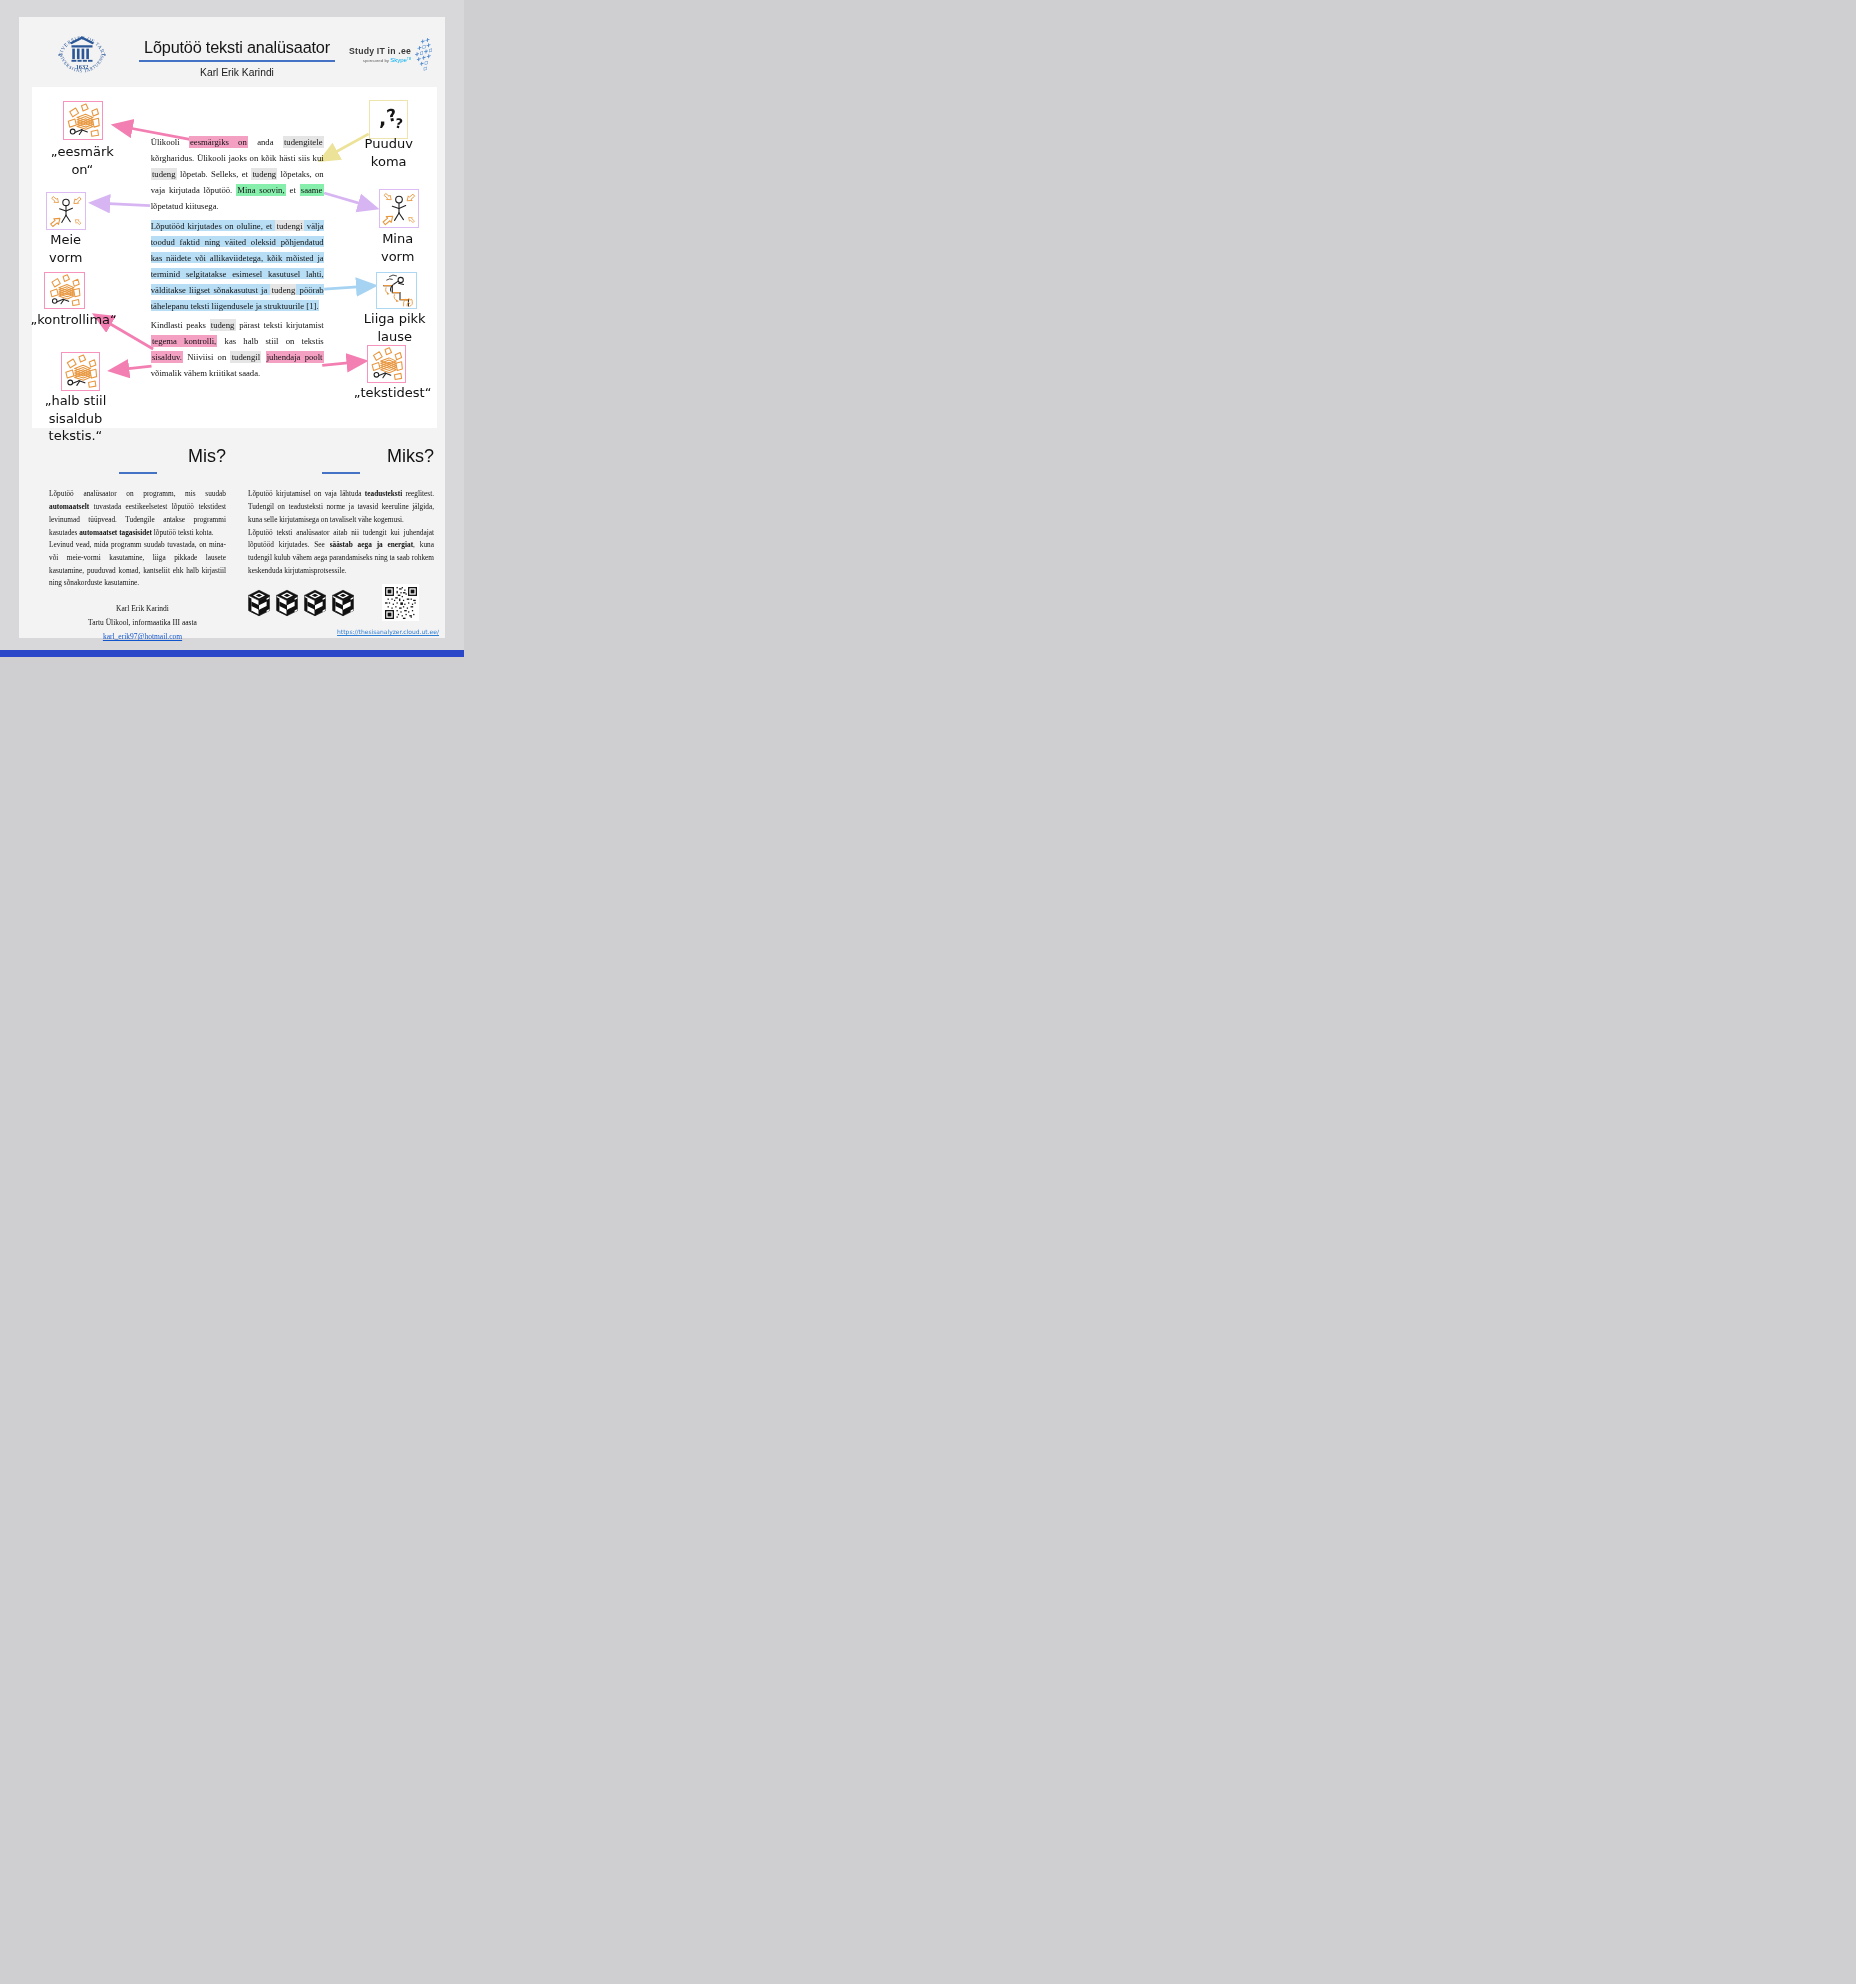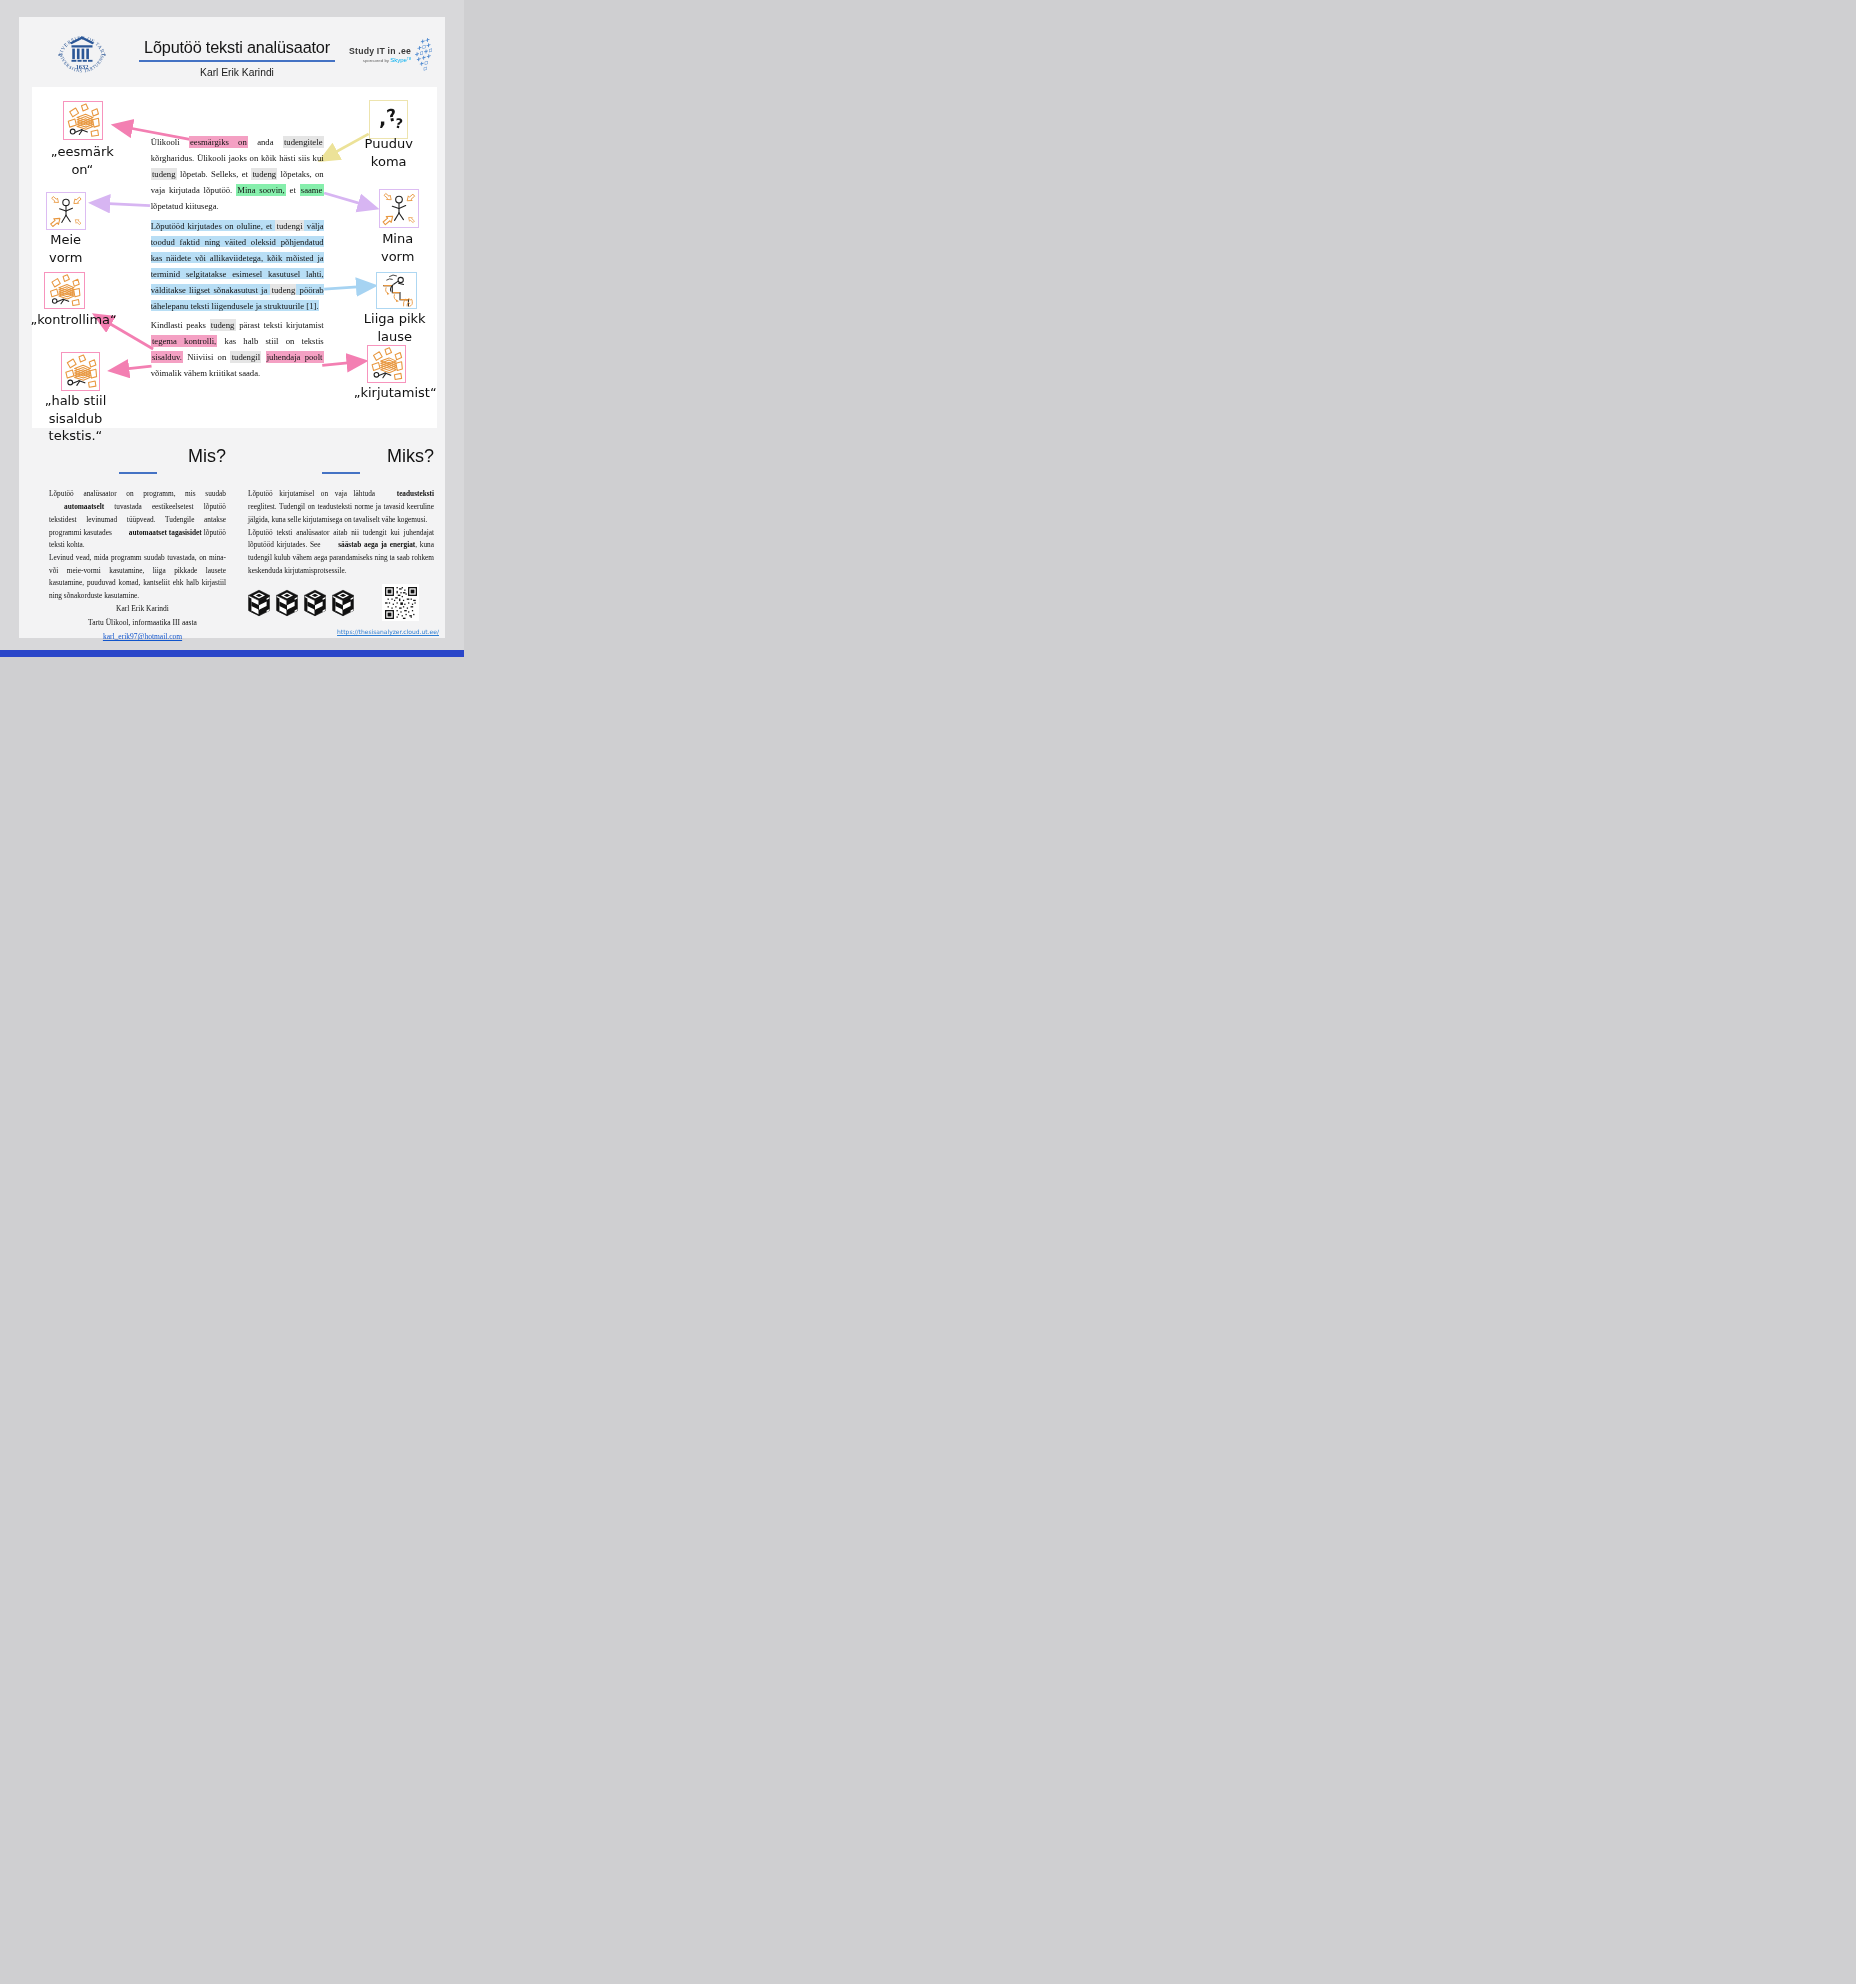--- a/index.html
+++ b/index.html
@@ -38,21 +38,21 @@
   .figcaption{position:absolute;text-align:center;font-size:13px;color:#111;
               font-family:"DejaVu Sans",sans-serif;line-height:1.35;}
 
   .text-col{position:absolute;left:119px;top:47px;width:173px;
             font-family:"Liberation Serif",serif;font-size:8.7px;line-height:16px;
             text-align:justify;color:#111;}
   .text-col p{margin:0 0 3.6px 0;}
   .seg-pink{background:#f4a0c3;padding:0.8px 1.2px;}
   .seg-green{background:#e5e5e5;padding:0.8px 1.2px;}
   .seg-purple{background:#86efac;padding:0.8px 1.2px;}
-  .seg-bold{font-weight:bold;margin-left:15px;}
+  .seg-bold{font-weight:bold;}
   .hl-blue-block{background:#b8def5;padding:0.8px 0;box-decoration-break:clone;
                  -webkit-box-decoration-break:clone;}
 
   
   .section{position:absolute;top:429px;}
   .mis-section{left:30px;width:177px;}
   .miks-section{left:229px;width:186px;}
   .section h2{margin:0;text-align:right;font-size:18px;font-weight:400;color:#101010;}
   .h-underline{width:38px;height:2.4px;background:#4472c4;margin:4.8px auto 0 auto;}
   .section .body{margin-top:14.3px;font-family:"Liberation Serif",serif;font-size:7.3px;
@@ -361,21 +361,21 @@
             <use href="#stairs-fire"></use>
           </svg>
       </div>
       <div class="figcaption" style="left:331px;top:223px;width:64px;">Liiga pikk lause</div>
 
       <div class="figbox b-pink" style="left:335px;top:258px;width:37px;height:36px;">
         <svg viewBox="0 0 92 90" width="37" height="36">
             <use href="#papers-pile"></use>
           </svg>
       </div>
-      <div class="figcaption" style="left:322px;top:297px;width:64px;">„kirjutamist“</div>
+      <div class="figcaption" style="left:322px;top:297px;width:64px;">„tekstidest“</div>
 
       <div class="text-col">
         <p><span>Ülikooli </span><span class="seg-pink">eesmärgiks on</span><span> anda </span><span class="seg-green">tudengitele</span><span> kõrgharidus. Ülikooli jaoks on kõik hästi siis kui </span><span class="seg-green">tudeng</span><span> lõpetab. Selleks, et </span><span class="seg-green">tudeng</span><span> lõpetaks, on vaja kirjutada lõputöö. </span><span class="seg-purple">Mina soovin,</span><span> et </span><span class="seg-purple">saame</span><span> lõpetatud kiitusega.</span></p>
         <p><span class="hl-blue-block"><span>Lõputööd kirjutades on oluline, et </span><span class="seg-green">tudengi</span><span> välja toodud faktid ning väited oleksid põhjendatud kas näidete või allikaviidetega, kõik mõisted ja terminid selgitatakse esimesel kasutusel lahti, välditakse liigset sõnakasutust ja </span><span class="seg-green">tudeng</span><span> pöörab tähelepanu teksti liigendusele ja struktuurile [1].</span></span></p>
         <p><span>Kindlasti peaks </span><span class="seg-green">tudeng</span><span> pärast teksti kirjutamist </span><span class="seg-pink">tegema kontrolli,</span><span> kas halb stiil on tekstis </span><span class="seg-pink">sisalduv.</span><span> Niiviisi on </span><span class="seg-green">tudengil</span><span> </span><span class="seg-pink">juhendaja poolt</span><span> võimalik vähem kriitikat saada.</span></p>
       </div>
     </div>
 
     <div class="section mis-section">
       <h2>Mis?</h2>

